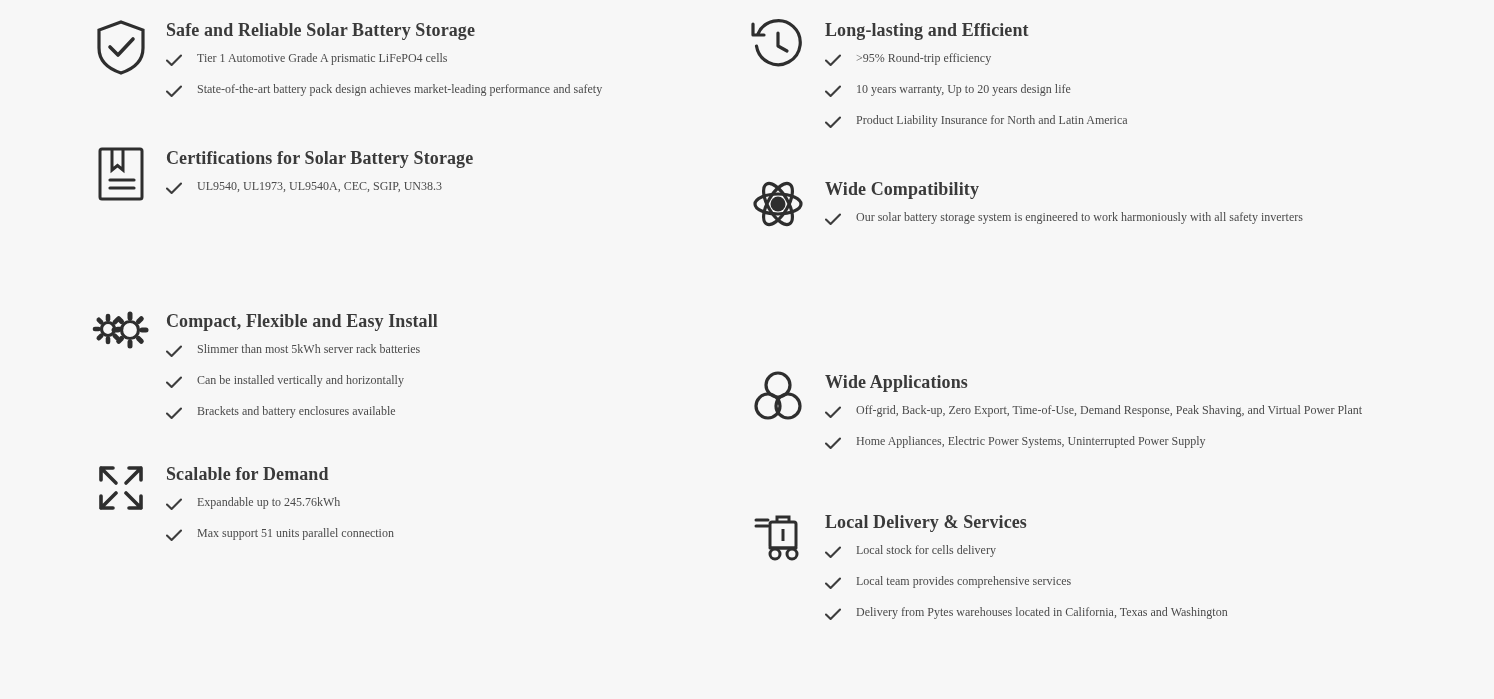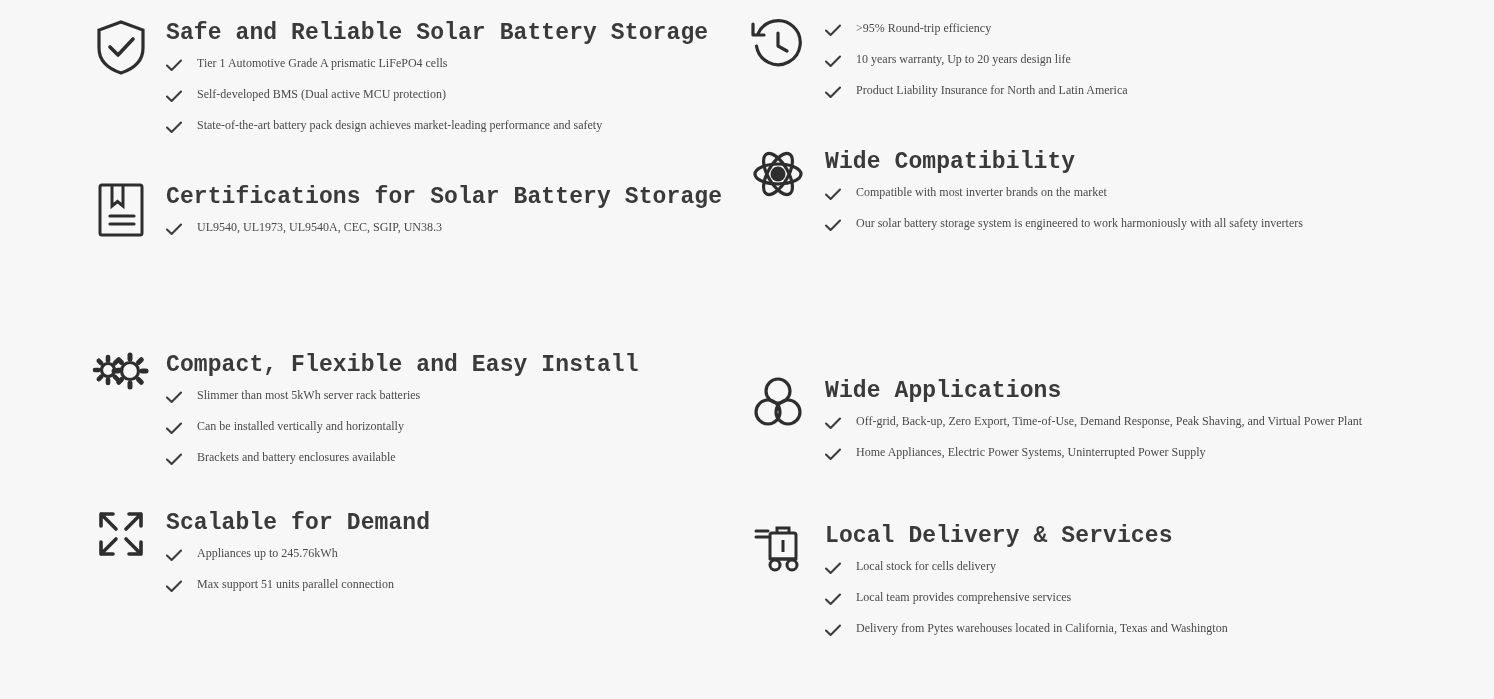--- a/index.html
+++ b/index.html
@@ -45,23 +45,23 @@
     justify-content: center;
     margin-right: 14px;
     color: #2e2e2e;
   }
   .feature-icon svg { display: block; }
   .feature-body {
     flex: 1 1 auto;
     padding-top: 2px;
   }
   .feature-title {
-    font-family: Liberation Mono, monospace;
+    font-family: Liberation Serif, serif;
     font-weight: bold;
-    font-size: 23px;
+    font-size: 18px;
     color: #3a3a3a;
     margin: 0 0 9px 0;
     letter-spacing: 0.1px;
   }
   ul.bullets {
     list-style: none;
     margin: 0;
     padding: 0;
   }
   ul.bullets li {
@@ -115,28 +115,20 @@
         <div class="feature-body">
           <div class="feature-title">Safe and Reliable Solar Battery Storage</div>
           <ul class="bullets">
             <li>
               <span class="check">
                 <svg width="16" height="13" viewBox="0 0 16 13" fill="none" stroke="currentColor" stroke-width="2.1" stroke-linecap="round" stroke-linejoin="round">
                     <path d="M1 6.5 L5.6 11 L15 1.5"></path>
                   </svg>
               </span>
               <span class="bullet-text">Tier 1 Automotive Grade A prismatic LiFePO4 cells</span>
-            </li>
-            <li>
-              <span class="check">
-                <svg width="16" height="13" viewBox="0 0 16 13" fill="none" stroke="currentColor" stroke-width="2.1" stroke-linecap="round" stroke-linejoin="round">
-                    <path d="M1 6.5 L5.6 11 L15 1.5"></path>
-                  </svg>
-              </span>
-              <span class="bullet-text">Self-developed BMS (Dual active MCU protection)</span>
             </li>
             <li>
               <span class="check">
                 <svg width="16" height="13" viewBox="0 0 16 13" fill="none" stroke="currentColor" stroke-width="2.1" stroke-linecap="round" stroke-linejoin="round">
                     <path d="M1 6.5 L5.6 11 L15 1.5"></path>
                   </svg>
               </span>
               <span class="bullet-text">State-of-the-art battery pack design achieves market-leading performance and safety</span>
             </li>
           </ul>
@@ -239,21 +231,21 @@
         </div>
         <div class="feature-body">
           <div class="feature-title">Scalable for Demand</div>
           <ul class="bullets">
             <li>
               <span class="check">
                 <svg width="16" height="13" viewBox="0 0 16 13" fill="none" stroke="currentColor" stroke-width="2.1" stroke-linecap="round" stroke-linejoin="round">
                     <path d="M1 6.5 L5.6 11 L15 1.5"></path>
                   </svg>
               </span>
-              <span class="bullet-text">Appliances up to 245.76kWh</span>
+              <span class="bullet-text">Expandable up to 245.76kWh</span>
             </li>
             <li>
               <span class="check">
                 <svg width="16" height="13" viewBox="0 0 16 13" fill="none" stroke="currentColor" stroke-width="2.1" stroke-linecap="round" stroke-linejoin="round">
                     <path d="M1 6.5 L5.6 11 L15 1.5"></path>
                   </svg>
               </span>
               <span class="bullet-text">Max support 51 units parallel connection</span>
             </li>
           </ul>
@@ -266,20 +258,21 @@
 
       <div class="feature gap-a">
         <div class="feature-icon">
           <svg width="56" height="54" viewBox="0 0 56 54" fill="none" stroke="currentColor" stroke-width="3.2" stroke-linecap="round" stroke-linejoin="round">
             <path d="M8 16 A22 22 0 1 1 6.5 28"></path>
             <path d="M3 6 V17 H14"></path>
             <path d="M28 15 V28 L37 33"></path>
           </svg>
         </div>
         <div class="feature-body">
+          <div class="feature-title">Long-lasting and Efficient</div>
           <ul class="bullets">
             <li>
               <span class="check">
                 <svg width="16" height="13" viewBox="0 0 16 13" fill="none" stroke="currentColor" stroke-width="2.1" stroke-linecap="round" stroke-linejoin="round">
                     <path d="M1 6.5 L5.6 11 L15 1.5"></path>
                   </svg>
               </span>
               <span class="bullet-text">&gt;95% Round-trip efficiency</span>
             </li>
             <li>
@@ -307,28 +300,20 @@
           <svg width="56" height="54" viewBox="0 0 56 54" fill="none" stroke="currentColor" stroke-width="3.2">
             <circle cx="28" cy="27" r="7.5" fill="currentColor" stroke="none"></circle>
             <ellipse cx="28" cy="27" rx="23" ry="10" fill="none"></ellipse>
             <ellipse cx="28" cy="27" rx="23" ry="10" transform="rotate(60 28 27)" fill="none"></ellipse>
             <ellipse cx="28" cy="27" rx="23" ry="10" transform="rotate(120 28 27)" fill="none"></ellipse>
           </svg>
         </div>
         <div class="feature-body">
           <div class="feature-title">Wide Compatibility</div>
           <ul class="bullets">
-            <li>
-              <span class="check">
-                <svg width="16" height="13" viewBox="0 0 16 13" fill="none" stroke="currentColor" stroke-width="2.1" stroke-linecap="round" stroke-linejoin="round">
-                    <path d="M1 6.5 L5.6 11 L15 1.5"></path>
-                  </svg>
-              </span>
-              <span class="bullet-text">Compatible with most inverter brands on the market</span>
-            </li>
             <li>
               <span class="check">
                 <svg width="16" height="13" viewBox="0 0 16 13" fill="none" stroke="currentColor" stroke-width="2.1" stroke-linecap="round" stroke-linejoin="round">
                     <path d="M1 6.5 L5.6 11 L15 1.5"></path>
                   </svg>
               </span>
               <span class="bullet-text">Our solar battery storage system is engineered to work harmoniously with all safety inverters</span>
             </li>
           </ul>
         </div>

